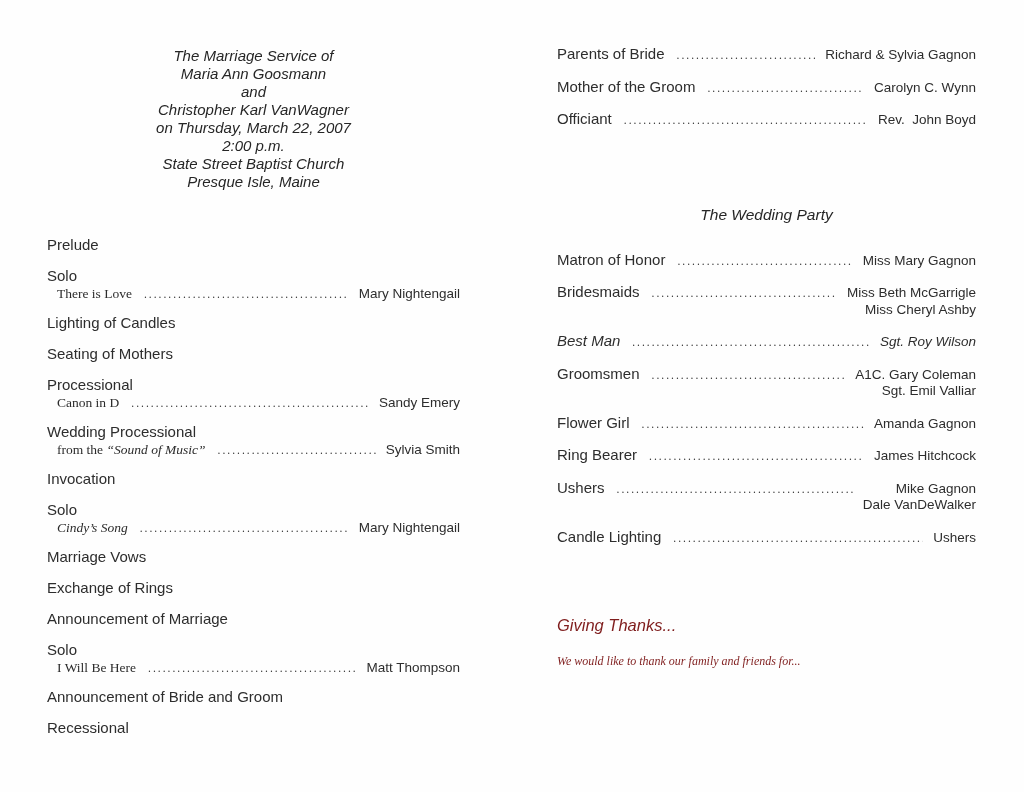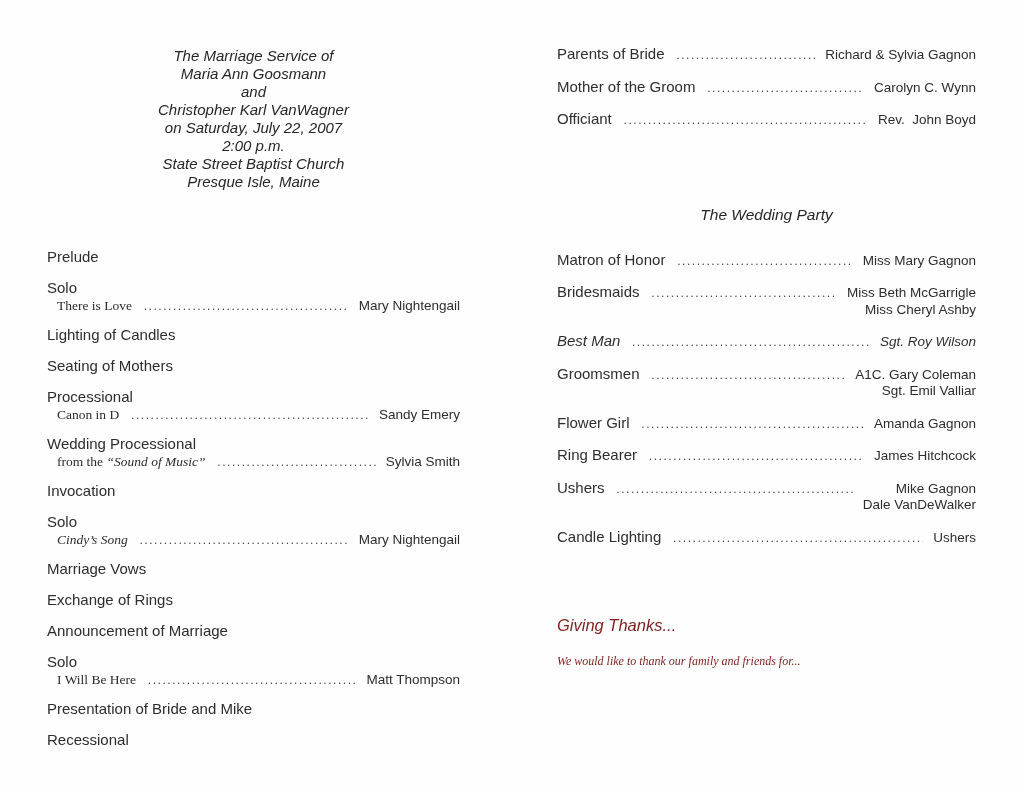--- a/index.html
+++ b/index.html
@@ -19,21 +19,21 @@
     left: 47px;
     top: 47px;
     width: 413px;
   }
   .program-header {
     text-align: center;
     font-style: italic;
     font-size: 15px;
     line-height: 18px;
     color: #262626;
-    margin-bottom: 56px;
+    margin-bottom: 44px;
   }
   .program-item { margin-bottom: 11px; }
   .program-item-title {
     font-size: 15px;
     line-height: 20px;
     color: #2d2d2d;
   }
   .sub-row {
     display: flex;
     align-items: baseline;
@@ -118,21 +118,21 @@
 
 <div class="page">
 
   <div class="col-left">
 
     <div class="program-header">
       <div>The Marriage Service of</div>
       <div>Maria Ann Goosmann</div>
       <div>and</div>
       <div>Christopher Karl VanWagner</div>
-      <div>on Saturday, July 22, 2007</div>
+      <div>on Thursday, March 22, 2007</div>
       <div>2:00 p.m.</div>
       <div>State Street Baptist Church</div>
       <div>Presque Isle, Maine</div>
     </div>
 
     <div>
 
       <div class="program-item">
         <div class="program-item-title">Prelude</div>
       </div>
@@ -201,21 +201,21 @@
       <div class="program-item">
         <div class="program-item-title">Solo</div>
         <div class="sub-row">
           <span class="sub-pre">I Will Be Here</span>
             <span class="leader">................................................................................................................................................................................................................................................................................................................................................................................................................</span>
             <span class="perf-name">Matt Thompson</span>
         </div>
       </div>
 
       <div class="program-item">
-        <div class="program-item-title">Presentation of Bride and Mike</div>
+        <div class="program-item-title">Announcement of Bride and Groom</div>
       </div>
 
       <div class="program-item">
         <div class="program-item-title">Recessional</div>
       </div>
 
     </div>
   </div>
 
   <div class="col-right">

